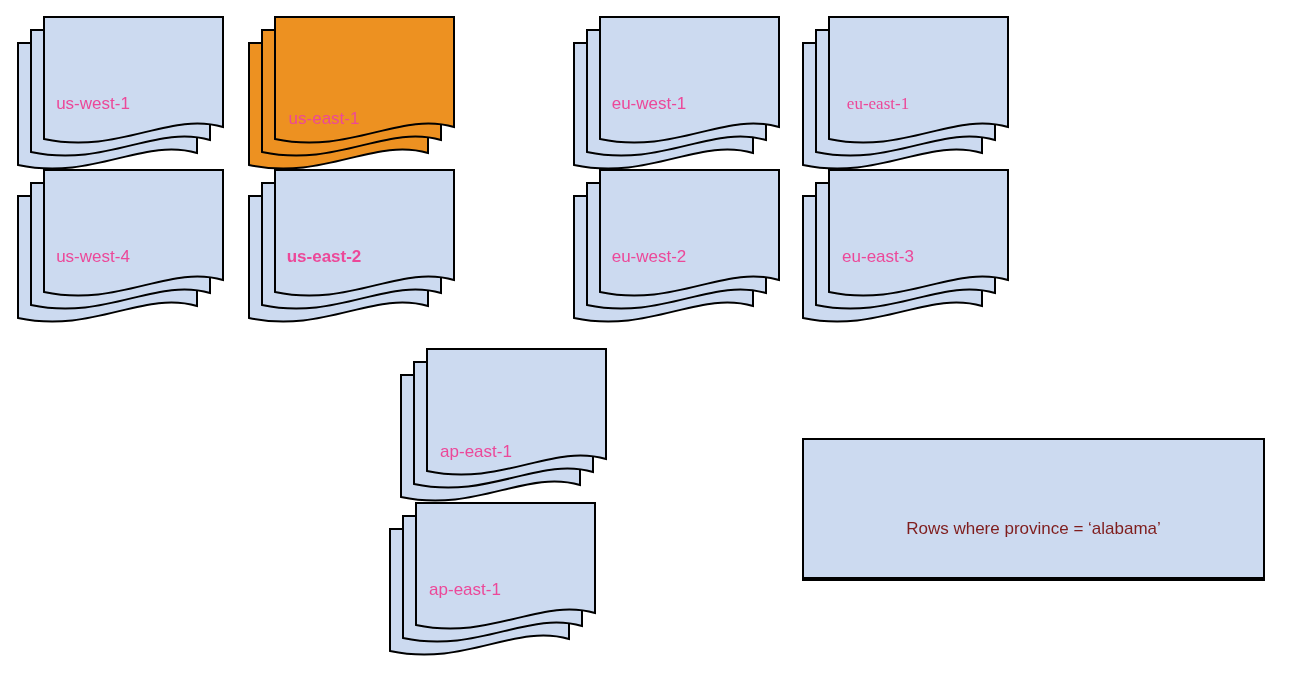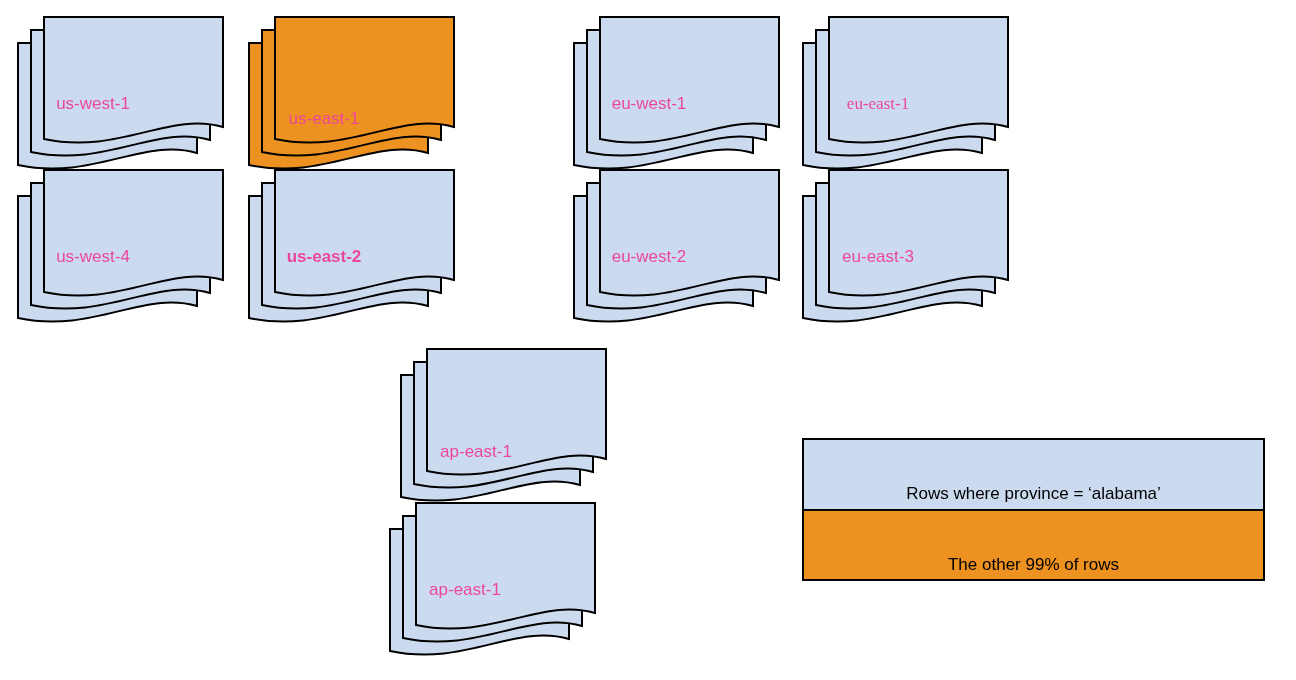--- a/index.html
+++ b/index.html
@@ -67,21 +67,21 @@
   .legend-row.blue {
     background: #ccdaf0;
     border-bottom: 2px solid #000000;
   }
   .legend-row.orange {
     background: #ed9121;
   }
   .legend-text {
     font-family: "Liberation Sans", sans-serif;
     font-size: 17px;
-    color: #000000;
+    color: #7f1d1d;
     white-space: nowrap;
     margin-top: 40px;
   }
 </style>
 </head>
 <body>
 
 <div id="diagram-root">
     <div class="doc-stack" style="left: 17px; top: 16px;">
       <svg width="231" height="176">
@@ -162,16 +162,13 @@
         <path d="M 0 0 L 179 0 L 179 110 C 125.3 94 75.17999999999999 138 0 122 Z" transform="translate(27,1)" fill="#ccdaf0" stroke="#000000" stroke-width="2" stroke-linejoin="miter"></path>
       </svg>
     </div>
     <div class="stack-label" style="left: 375px; top: 581px; width: 180px;">ap-east-1</div>
   </div>
 
 <div id="legend">
   <div class="legend-row blue">
     <span class="legend-text">Rows where province = ‘alabama’</span>
   </div>
-  <div class="legend-row orange">
-    <span class="legend-text">The other 99% of rows</span>
-  </div>
 </div>
 
 </body></html>

